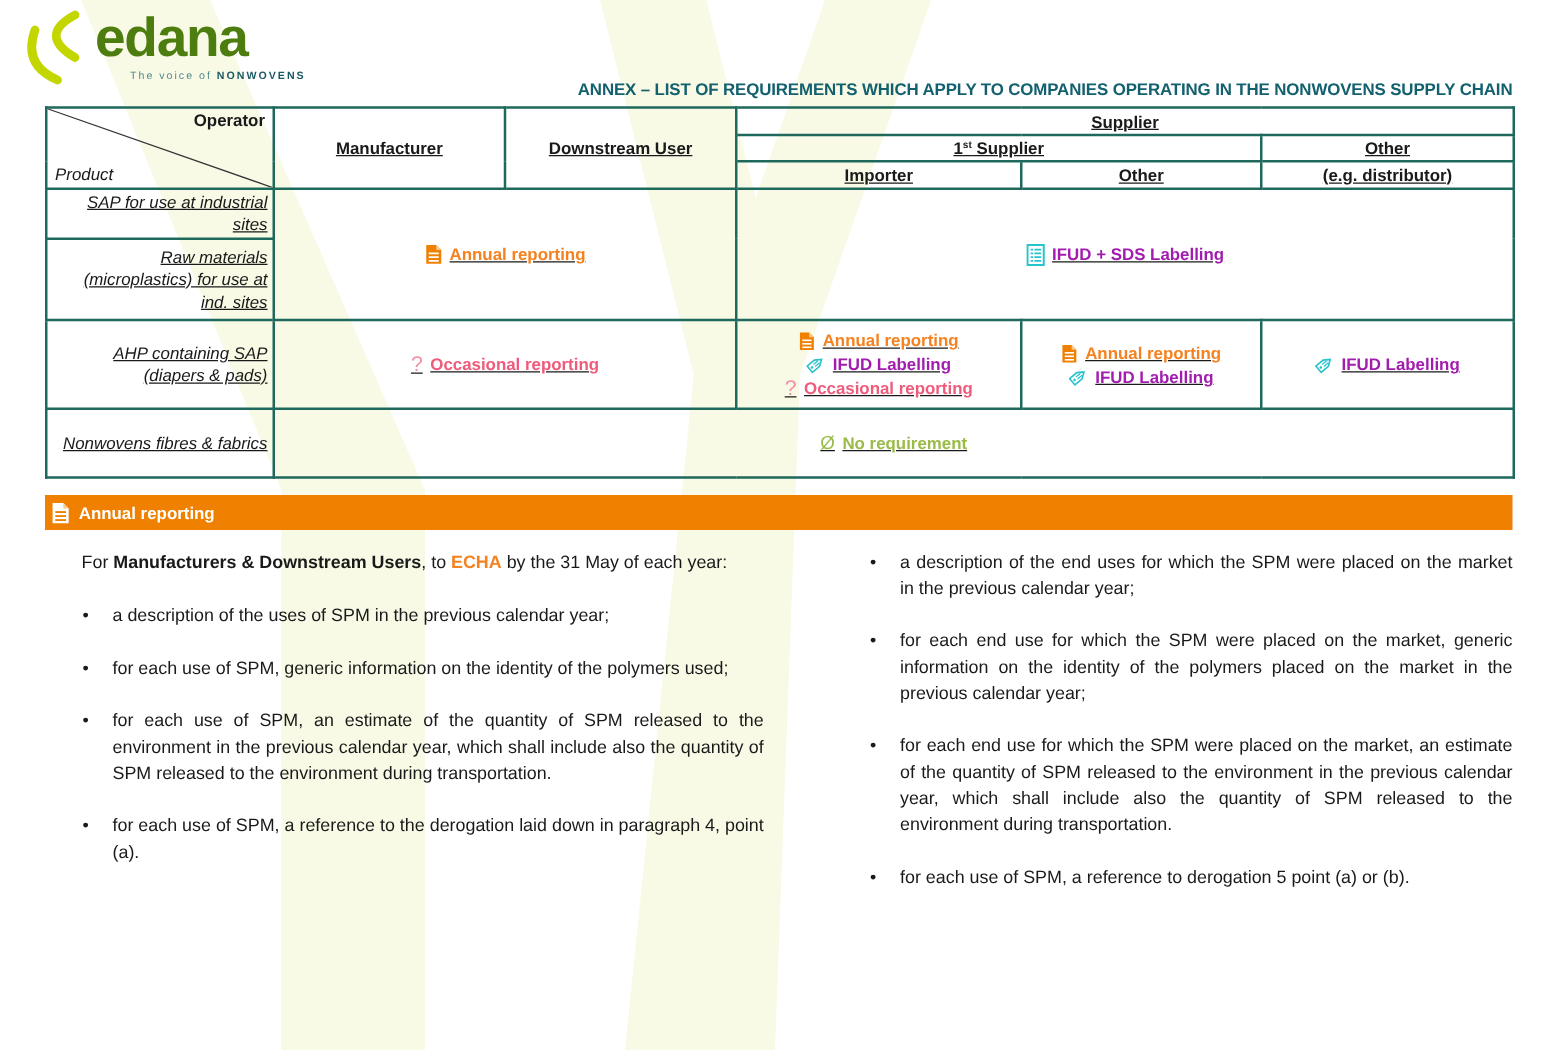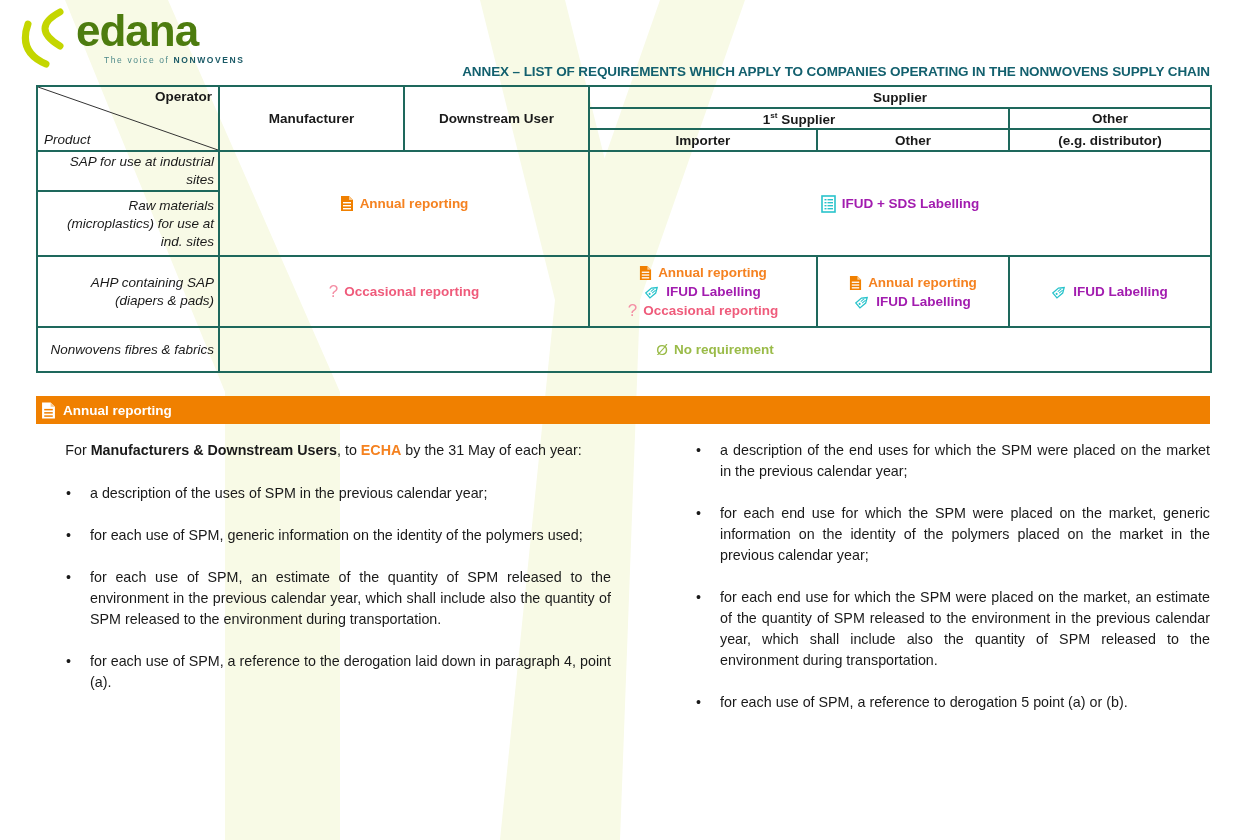--- a/index.html
+++ b/index.html
@@ -23,21 +23,21 @@
   .logo-tagline { font-size:8.5px; letter-spacing:1.6px; color:#4E8A8A; margin-top:1px; padding-left:28px; }
   .logo-tagline b { color:#1B5A66; }
 
   
   .page-title {
     position:absolute; top:46px; right:30px; width:830px; text-align:right;
     font-size:13.5px; font-weight:bold; color:#13606E; letter-spacing:-0.1px;margin-top:18px;
   }
 
   
-  table.req { position:absolute; left:36px; top:85px; border-collapse:collapse; table-layout:fixed; background:transparent; }
+  table.req { position:absolute; left:36px; top:85px; border-collapse:collapse; table-layout:fixed; background:transparent;text-decoration:underline; }
   table.req td { border:2px solid #1E685C; padding:1px 4px; vertical-align:middle; }
   td.hdr { font-weight:bold; text-align:center; font-size:13.5px; }
   sup.st { font-size:60%; vertical-align:super; }
   td.product { font-style:italic; text-align:right; padding-right:8px; font-size:13.5px; line-height:1.35; }
   td.corner { position:relative; }
   .corner-svg { position:absolute; inset:0; width:100%; height:100%; }
   .corner-op { position:absolute; top:2px; right:6px; font-weight:bold; font-size:13.5px; }
   .corner-pr { position:absolute; bottom:3px; left:6px; font-style:italic; font-size:13.5px;text-align:center; }
   .req-line { display:flex; align-items:center; justify-content:center; gap:6px; font-weight:bold; font-size:13.5px; }
   .stack { display:flex; flex-direction:column; gap:3px; }
@@ -224,21 +224,21 @@
               <path d="M1.5 4.5 h8 l5 3.5 -5 3.5 h-8 z" fill="#fff" stroke="#29C3CB" stroke-width="1.4"></path>
               <circle cx="4" cy="8" r="1.1" fill="#29C3CB"></circle>
               <rect x="6.5" y="6.4" width="5" height="1" fill="#29C3CB"></rect>
                   <rect x="6.5" y="8.6" width="5" height="1" fill="#29C3CB"></rect>
             </g>
           </svg>
           <span>IFUD Labelling</span>
         </div>
       </td>
     </tr>
-    <tr style="height:45px">
+    <tr style="height:55px">
       <td class="product">Nonwovens fibres &amp; fabrics</td>
       <td colspan="5">
         <div class="req-line c-olive">
           <span class="oslash">Ø</span>
           <span>No requirement</span>
         </div>
       </td>
     </tr>
   </tbody>
     </table>

